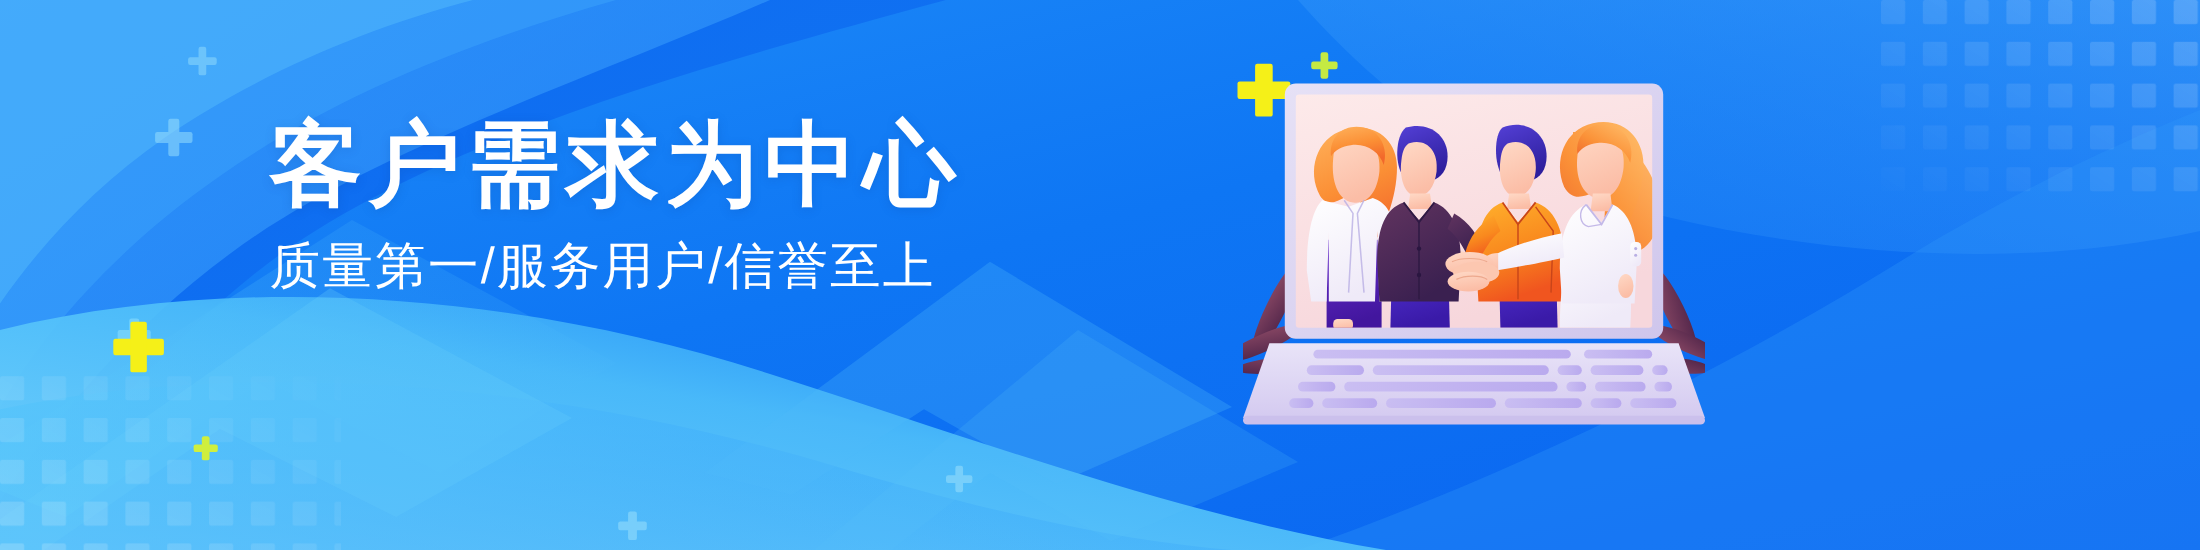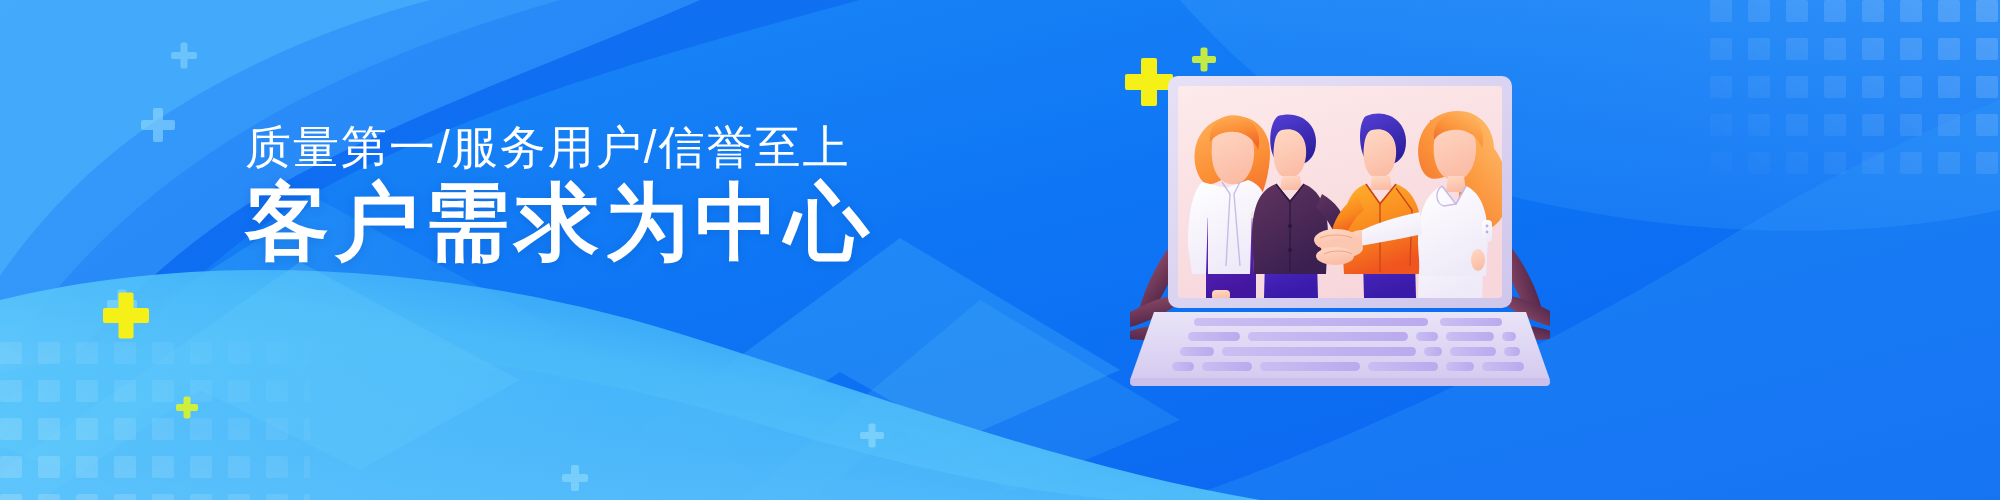--- a/index.html
+++ b/index.html
@@ -185,22 +185,22 @@
       <rect x="1125" y="74" width="48" height="16" rx="2"></rect>
       <rect x="1141" y="58" width="16" height="48" rx="2"></rect>
     </g>
     <g fill="#cff03a" opacity="0.95">
       <rect x="1192" y="56" width="24" height="7" rx="2"></rect>
       <rect x="1200.5" y="47.5" width="7" height="24" rx="2"></rect>
     </g>
   </svg>
 
   <div id="text-block">
+    <div id="headline">客户需求为中心</div>
     <div id="subhead">质量第一/服务用户/信誉至上</div>
-    <div id="headline">客户需求为中心</div>
   </div>
 
   <div id="laptop-wrap">
     <svg id="laptop-svg" viewBox="0 0 420 330" xmlns="http://www.w3.org/2000/svg">
       <defs>
         <linearGradient id="lidG" x1="0" y1="0" x2="1" y2="1">
           <stop offset="0%" stop-color="#e6e1f6"></stop>
           <stop offset="100%" stop-color="#cfc6ec"></stop>
         </linearGradient>
         <linearGradient id="screenG" x1="0" y1="0" x2="0.4" y2="1">

